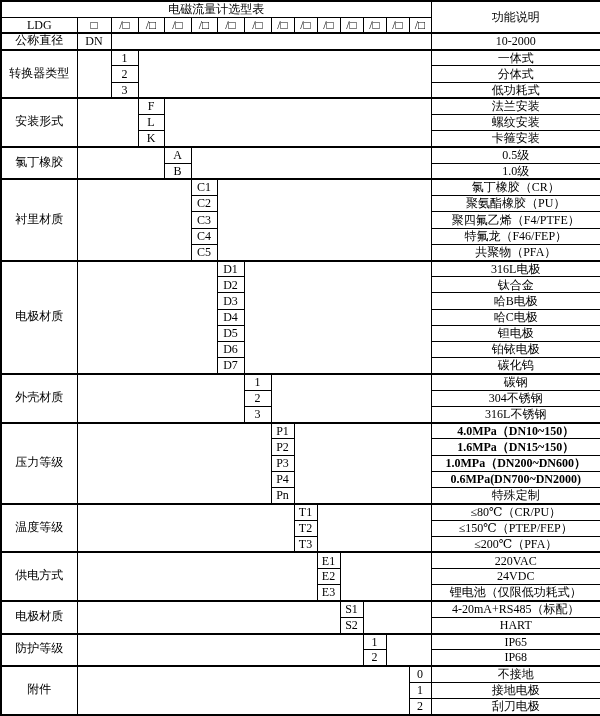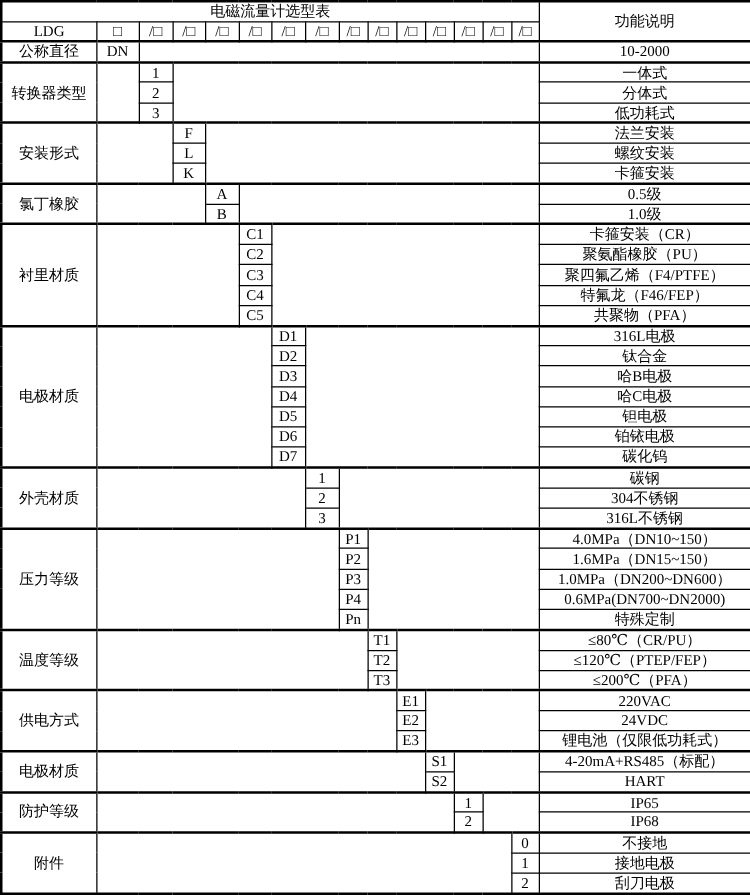--- a/index.html
+++ b/index.html
@@ -14,24 +14,24 @@
   table.sel td{
     border:1px solid #000;
     font-size:12px;line-height:1.05;
     text-align:center;vertical-align:middle;
     padding:0;overflow:hidden;white-space:nowrap;
   }
   table.sel tr{height:16px;}
   tr.blk td{border-top:2px solid #000;}
   td.title{font-size:14px;}
   td.fn{font-size:13px;border-radius:14px;}
-  td.lbl{font-size:13px;}
+  td.lbl{font-size:13px;font-family:Liberation Mono, monospace;}
   td.ldg{text-align:left;padding-left:8px;margin-top:48px;}
   td.lleft{text-align:left;padding-left:2px;}
-  td.dleft{text-align:left;padding-left:3px;}
+  td.dleft{text-align:left;padding-left:3px;font-weight:bold;}
   td.code{font-size:12px;}
 </style>
 </head>
 <body>
 
 <div class="wrap">
 <table class="sel">
 <colgroup>
   <col style="width:76px">
         <col style="width:34px">
@@ -124,21 +124,21 @@
 <tr>
           <td class="code">B</td>
           <td>1.0级</td>
         </tr>
 
 <tr class="blk">
   <td class="lbl" rowspan="5">衬里材质</td>
   <td rowspan="5" colspan="4"></td>
   <td class="code">C1</td>
   <td rowspan="5" colspan="9"></td>
-  <td>卡箍安装（CR）</td>
+  <td>氯丁橡胶（CR）</td>
 </tr>
 <tr>
           <td class="code">C2</td>
           <td>聚氨酯橡胶（PU）</td>
         </tr>
 <tr>
           <td class="code">C3</td>
           <td>聚四氟乙烯（F4/PTFE）</td>
         </tr>
 <tr>
@@ -224,21 +224,21 @@
 
 <tr class="blk">
   <td class="lbl" rowspan="3">温度等级</td>
   <td rowspan="3" colspan="8"></td>
   <td class="code">T1</td>
   <td rowspan="3" colspan="5"></td>
   <td>≤80℃（CR/PU）</td>
 </tr>
 <tr>
           <td class="code">T2</td>
-          <td>≤120℃（PTEP/FEP）</td>
+          <td>≤150℃（PTEP/FEP）</td>
         </tr>
 <tr>
           <td class="code">T3</td>
           <td>≤200℃（PFA）</td>
         </tr>
 
 <tr class="blk">
   <td class="lbl" rowspan="3">供电方式</td>
   <td rowspan="3" colspan="9"></td>
   <td class="code">E1</td>

